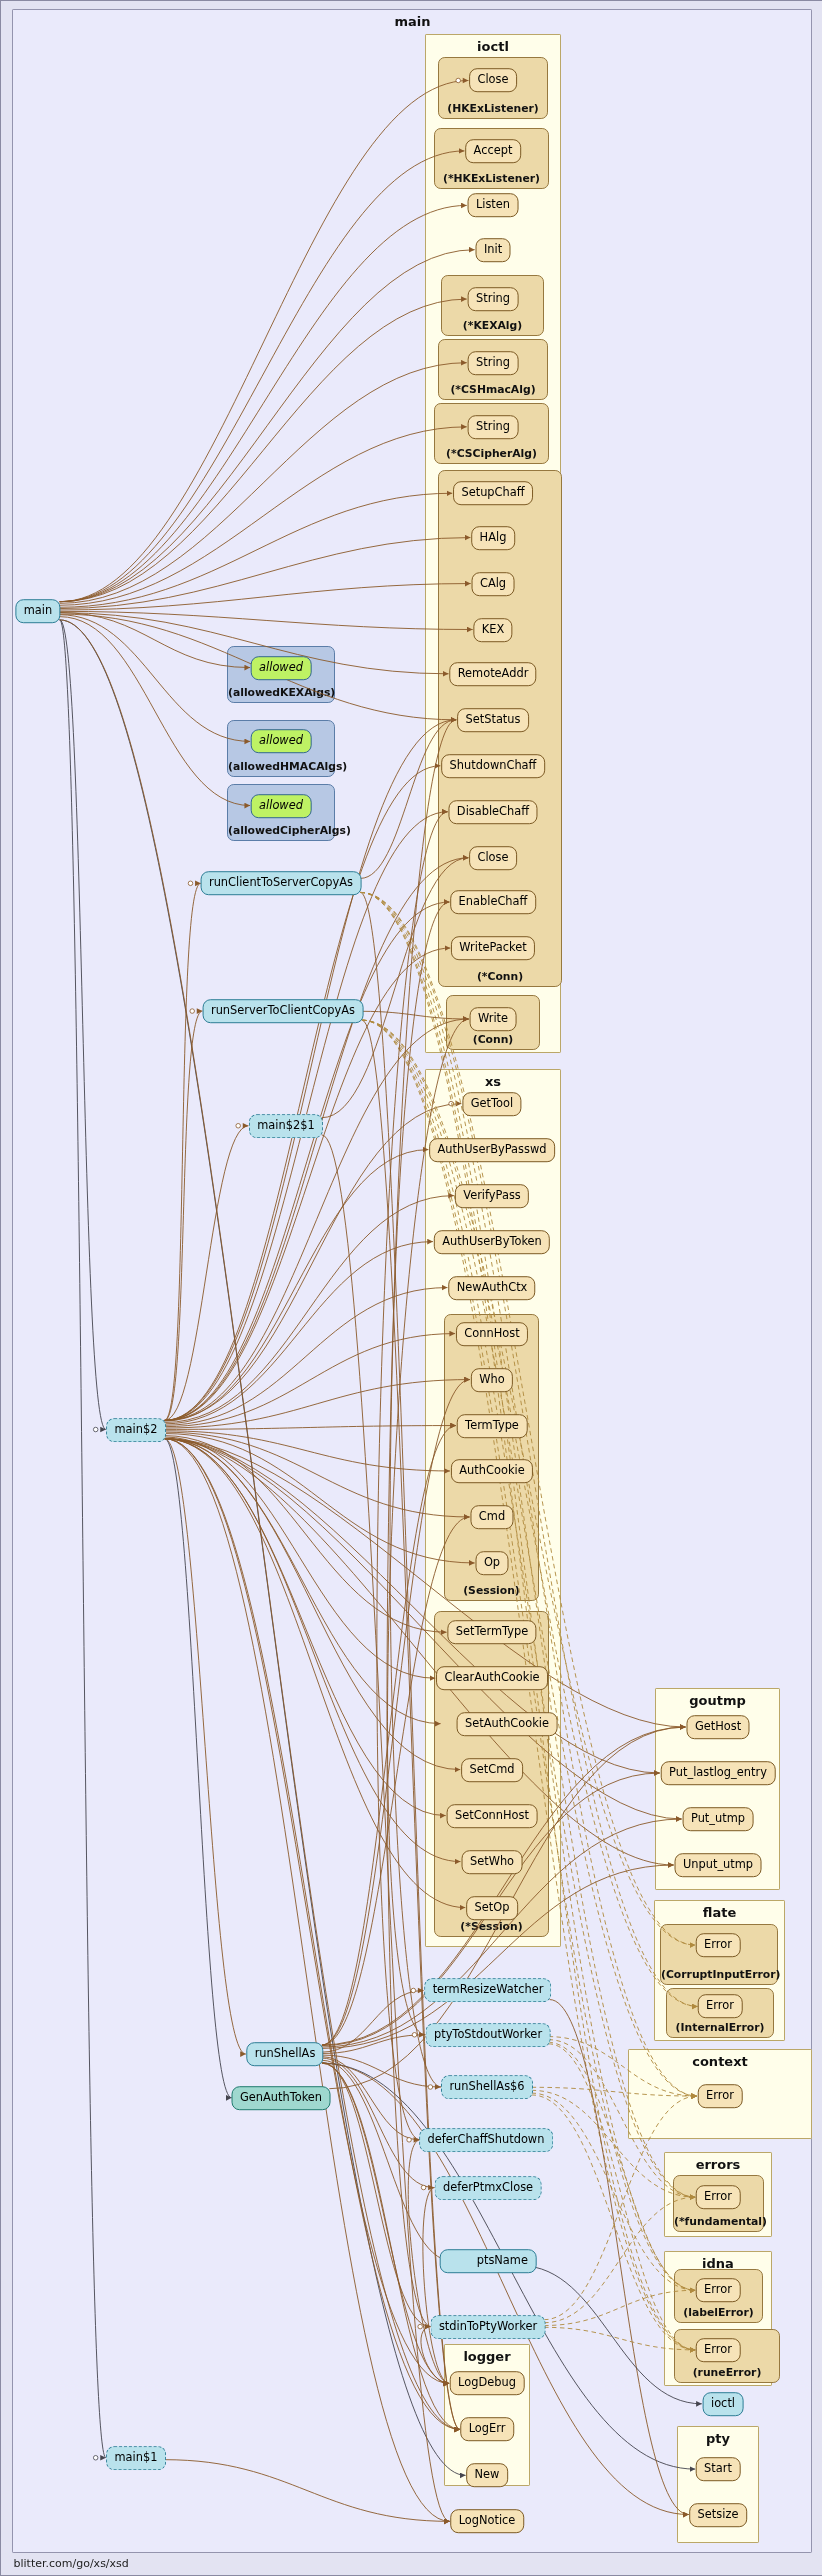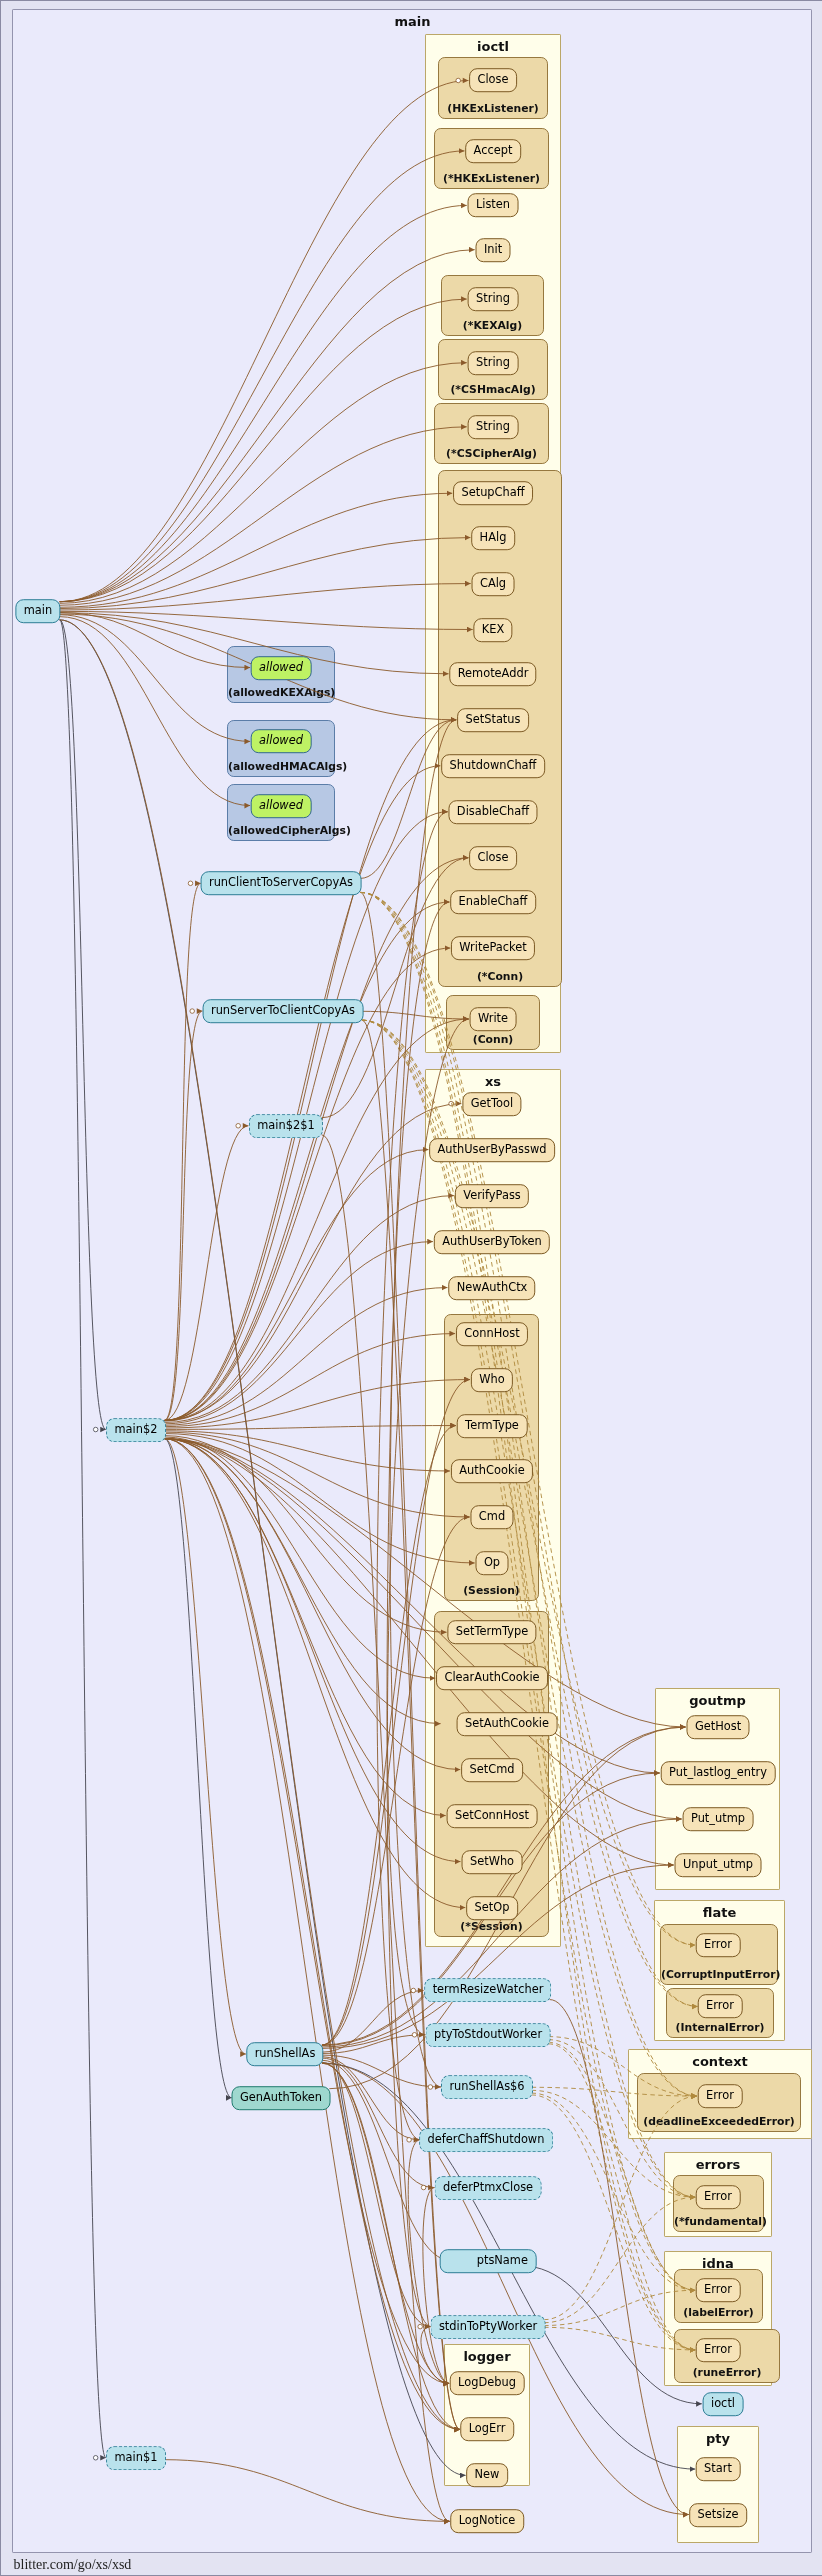--- a/index.html
+++ b/index.html
@@ -39,21 +39,21 @@
     position:absolute;transform:translate(-50%,-50%);white-space:nowrap;
     padding:5.1px 7.4px;border-radius:8px;font-size:11.4px;color:#000;
     z-index:5;border:0.9px solid #000;line-height:1;
   }
   .node.tan{background:var(--fn-fill,#f6e3b8);border-color:#7c5a24;}
   .node.blue{background:var(--main-node-fill,#b9e2ec);border-color:#2c7d95;}
   .node.blue.dashed{border-style:dashed;}
   .node.teal{background:#9fd8cf;border-color:#1f7a6e;}
   .node.abn{background:#bef264;border-color:#33688f;font-style:italic;}
   .footer{
-    position:absolute;left:12.5px;top:2556px;font-size:14px;color:#222;z-index:6;font-family:Liberation Serif, serif;
+    position:absolute;left:12.5px;top:2556px;font-size:11px;color:#222;z-index:6;
   }
 </style>
 </head>
 <body>
 
 <div id="graph">
   <svg id="edges" width="823" height="2576" viewBox="0 0 1449 4537">
     <defs id="edge-defs">
         <marker id="ar_b" markerUnits="userSpaceOnUse" markerWidth="12" markerHeight="12" refX="10" refY="5" orient="auto">
           <path d="M0,0 L10,5 L0,10 z" fill="#8b5a2b"></path>
@@ -251,23 +251,20 @@
     </div>
     <div class="subbox" style="left: 433px; top: 1610px; width: 115px; height: 326px;">
       <div class="subbox-label">(*Session)</div>
     </div>
     <div class="subbox" style="left: 659px; top: 1923px; width: 118px; height: 61px;">
       <div class="subbox-label">(CorruptInputError)</div>
     </div>
     <div class="subbox" style="left: 665px; top: 1987px; width: 108px; height: 50px;">
       <div class="subbox-label">(InternalError)</div>
     </div>
-    <div class="subbox" style="left: 636px; top: 2072px; width: 164px; height: 59px;">
-      <div class="subbox-label">(deadlineExceededError)</div>
-    </div>
     <div class="subbox" style="left: 672px; top: 2174px; width: 91px; height: 57px;">
       <div class="subbox-label">(*fundamental)</div>
     </div>
     <div class="subbox" style="left: 673px; top: 2268px; width: 89px; height: 54px;">
       <div class="subbox-label">(labelError)</div>
     </div>
     <div class="subbox" style="left: 673px; top: 2328px; width: 106px; height: 54px;">
       <div class="subbox-label">(runeError)</div>
     </div>
     <div class="subbox blue" style="left: 226px; top: 645px; width: 108px; height: 57px;">

